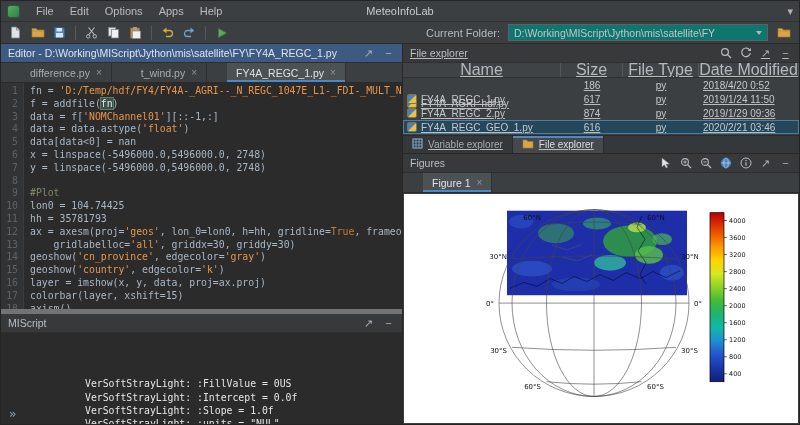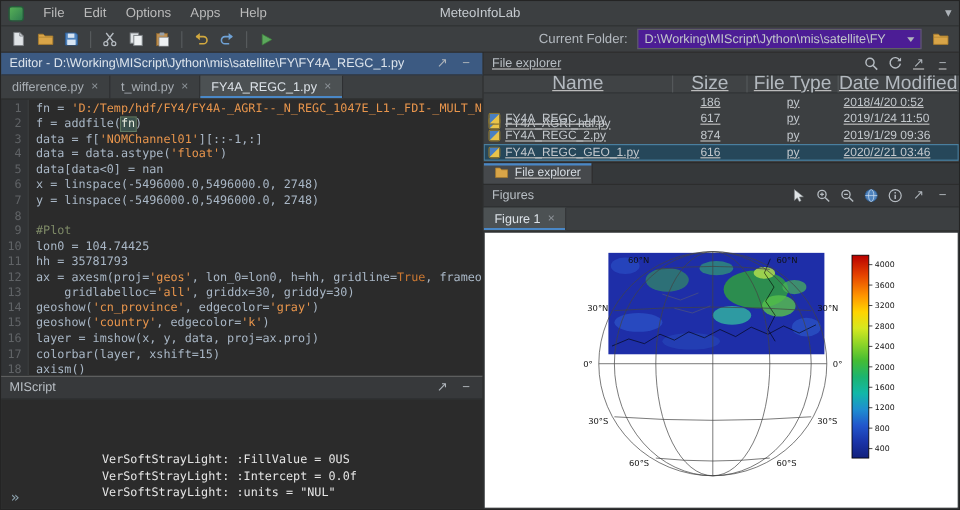--- a/index.html
+++ b/index.html
@@ -22,21 +22,21 @@
   .win-icons { margin-left:auto; display:flex; gap:8px; z-index:2; }
   .uico { color:#aeb4ba; font-size:11px; line-height:1; }
 
   
   .toolbar { height:22px; flex:0 0 22px; display:flex; align-items:center; padding:0 5px; gap:3px;
              background:#3c3f41; border-bottom:1px solid #2b2b2b; }
   .tb-btn { width:19px; height:18px; display:flex; align-items:center; justify-content:center;
             border-radius:2px; cursor:default; }
   .tb-sep { width:1px; height:14px; background:#565a5c; margin:0 3px; }
   .folder-label { margin-left:auto; margin-right:5px; color:#b4bac0; }
-  .folder-combo { width:237px; height:17px; background:#4c1d95; border:1px solid #5e6162;
+  .folder-combo { width:260px; height:17px; background:#0f766e; border:1px solid #5e6162;
                   display:flex; align-items:center; padding:0 5px; color:#c0c5ca; font-size:10.5px;
                   white-space:nowrap; overflow:hidden; }
   .combo-arrow { margin-left:auto; width:0; height:0; border-top:4px solid #b0b6bb;
                  border-left:3.5px solid transparent; border-right:3.5px solid transparent; }
   .browse-btn { width:20px; height:18px; display:flex; align-items:center; justify-content:center; margin-left:3px; }
 
   
   .main { flex:1; display:flex; min-height:0; }
   .left-col { width:402px; flex:0 0 402px; display:flex; flex-direction:column; border-right:1px solid #272727; }
   .right-col { flex:1; display:flex; flex-direction:column; min-width:0; }
@@ -44,25 +44,25 @@
   
   .panel-header { height:19px; flex:0 0 19px; background:#37393b; display:flex; align-items:center;
                   padding:0 7px; border-bottom:1px solid #2c2e2f; font-size:10.5px; color:#b9bfc5;
                   white-space:nowrap; overflow:hidden; }
   .panel-header.focused { background:#3c5a82; color:#dde4ec; }
   .ph-title { overflow:hidden; text-overflow:ellipsis; }
   .ph-icons { margin-left:auto; display:flex; gap:7px; align-items:center; }
   .hdr-icon { display:flex; align-items:center; justify-content:center; width:13px; height:13px; cursor:default; }
 
   
-  .editor-panel { height:270px; flex:0 0 270px; display:flex; flex-direction:column; border-bottom:1px solid #737373; }
+  .editor-panel { height:270px; flex:0 0 270px; display:flex; flex-direction:column; border-bottom:5px solid #737373; }
   .tabbar { height:20px; flex:0 0 20px; background:#3c3f41; display:flex; align-items:stretch;
             border-bottom:1px solid #2b2b2b; }
   .tab { padding:0 9px; display:flex; align-items:center; gap:6px; border-right:1px solid #2e3032;
-         font-size:10.5px; color:#a7adb3; cursor:default; }
+         font-size:10.5px; color:#a7adb3; cursor:default;margin-left:20px; }
   .tab.active { background:#4c5153; color:#dce2e8; box-shadow:inset 0 -2px 0 #4a88c7; }
   .tab-close { color:#8f959b; font-size:10px; line-height:1; }
   .code-area { flex:1; display:flex; background:#2b2b2b; overflow:hidden;
                font-family:"DejaVu Sans Mono", monospace; font-size:9.8px; line-height:12.8px; }
   .gutter { width:23px; flex:0 0 23px; background:#313335; color:#606366; text-align:right;
             padding:2px 5px 0 0; border-right:1px solid #3a3d3f; }
   .code { flex:1; padding:2px 0 0 6px; color:#a9b7c6; white-space:pre; overflow:hidden; }
   .code-line { height:12.8px; white-space:pre; }
   .tok-d { color:#a9b7c6; }
   .tok-s { color:#e8954c; }
@@ -258,21 +258,21 @@
               <span class="hdr-icon">
                 <span class="uico">↗</span>
               </span>
               <span class="hdr-icon">
                 <span class="uico">−</span>
               </span>
             </span>
         </div>
         <div class="console-body">
           <span class="console-prompt">»</span>
-        <div>VerSoftStrayLight: :FillValue = 0US</div><div>VerSoftStrayLight: :Intercept = 0.0f</div><div>VerSoftStrayLight: :units = "NUL"</div></div>
+        <div>VerSoftStrayLight: :FillValue = 0US</div><div>VerSoftStrayLight: :Intercept = 0.0f</div><div>VerSoftStrayLight: :Slope = 1.0f</div><div>VerSoftStrayLight: :units = "NUL"</div></div>
       </div>
     </div>
 
     <div class="right-col">
 
       <div class="fx-panel">
         <div class="panel-header">
           <span class="ph-title">File explorer</span>
           <span class="ph-icons">
               <span class="hdr-icon">
@@ -333,20 +333,27 @@
               <div class="fx-cell" style="width: 158px;">
                 <span class="py-icon"></span>
                 <span>FY4A_REGC_GEO_1.py</span>
               </div>
               <div class="fx-cell" style="width: 62px; justify-content: center;">616</div>
               <div class="fx-cell" style="width: 76px; justify-content: center;">py</div>
               <div class="fx-cell" style="flex: 1 1 0%; justify-content: flex-start;">2020/2/21 03:46</div>
             </div>
           </div>
         <div class="fx-tabs">
+            <div class="fx-tab">
+              <span><svg width="11" height="11" viewBox="0 0 11 11">
+                  <rect x="1" y="1" width="9" height="9" fill="none" stroke="#8fb6dd" stroke-width="1"></rect>
+                  <path d="M1 4h9M1 7h9M4 1v9M7 1v9" stroke="#8fb6dd" stroke-width="0.7"></path>
+                </svg></span>
+              <span>Variable explorer</span>
+            </div>
             <div class="fx-tab active">
               <span><svg width="12" height="11" viewBox="0 0 12 11">
                   <path d="M1 2h3.5L6 3.5h5V10H1z" fill="#d9a548" stroke="#a87c2c" stroke-width="0.6"></path>
                 </svg></span>
               <span>File explorer</span>
             </div>
           </div>
       </div>
 
       <div class="fig-panel">

